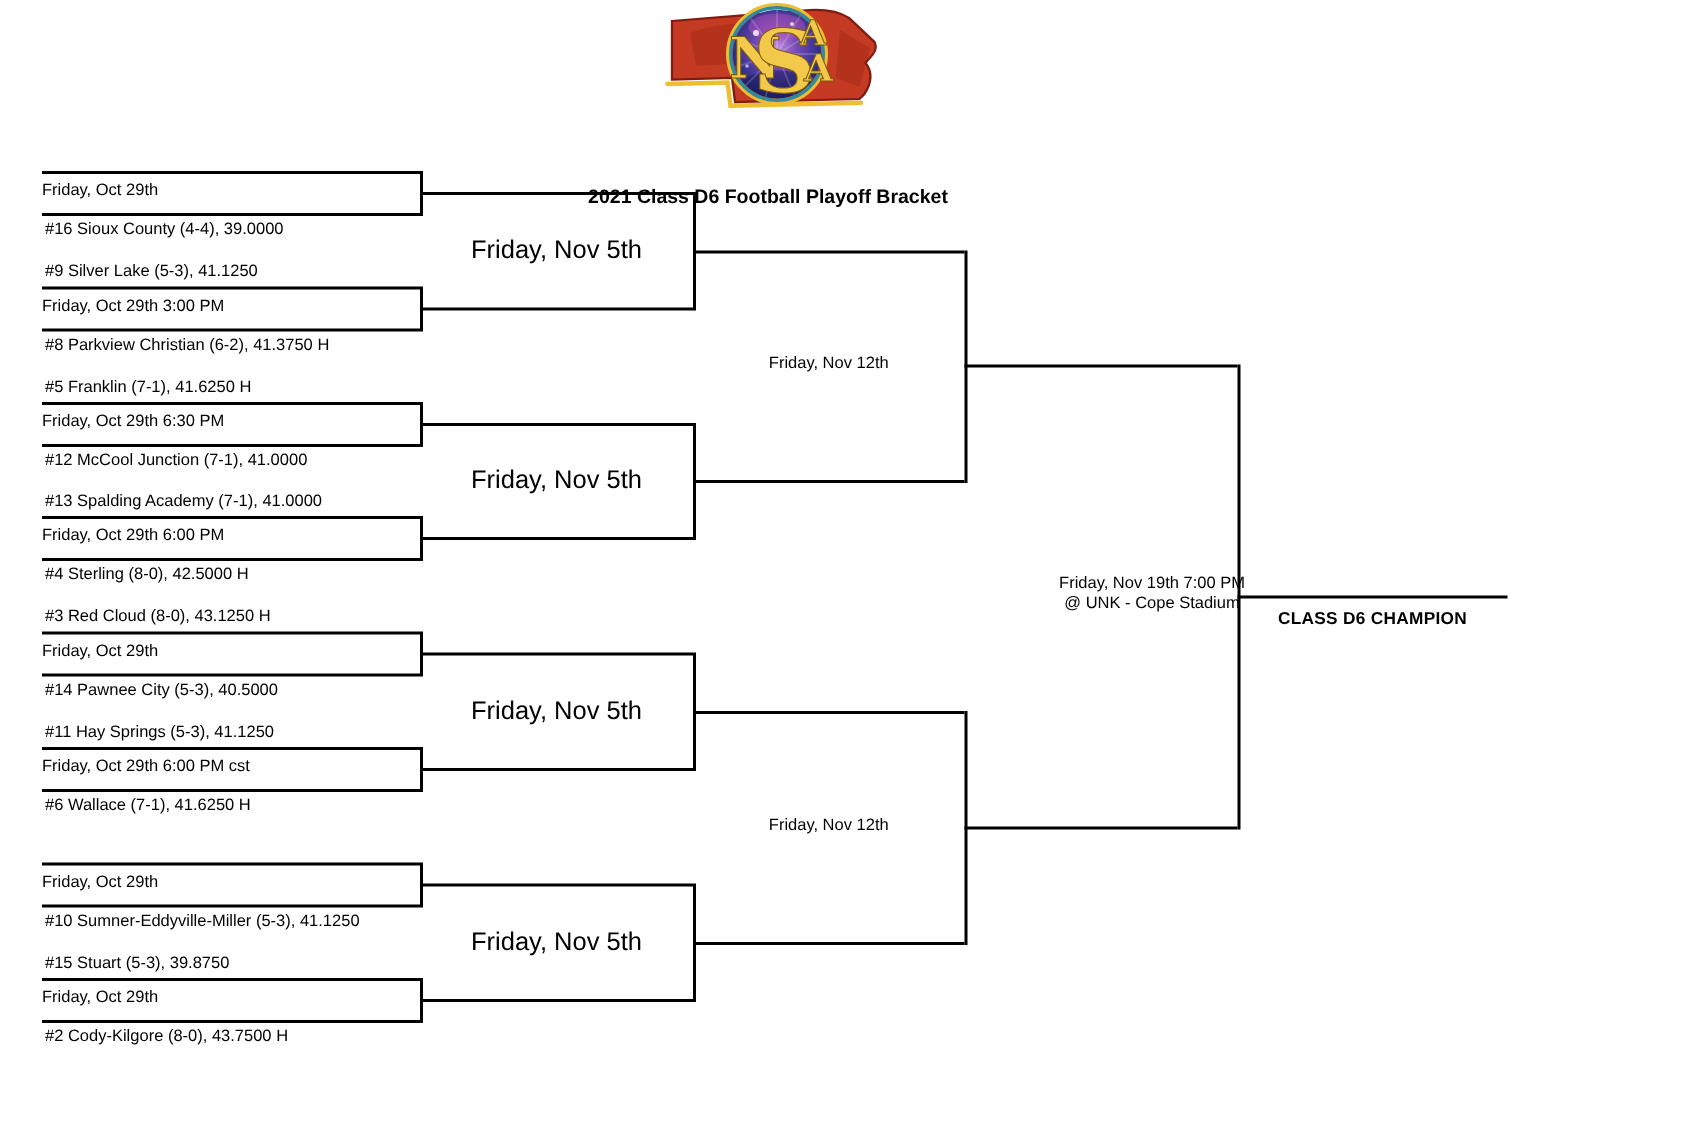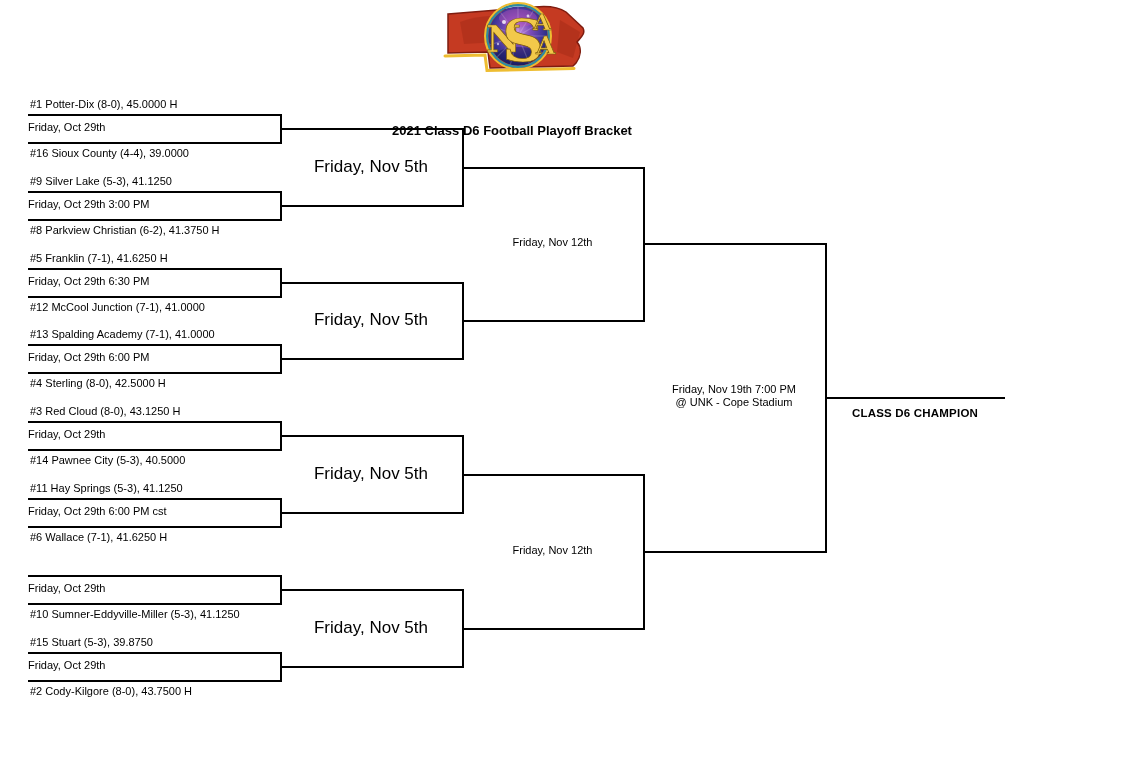--- a/index.html
+++ b/index.html
@@ -4,21 +4,21 @@
 <style>
   html,body{margin:0;padding:0;background:#fff;}
   #page{position:relative;width:1125px;height:760px;background:#ffffff;overflow:hidden;
         font-family:"Liberation Sans",sans-serif;color:#000;}
   .lh{position:absolute;height:1.5px;background:#000;}
   .lv{position:absolute;width:1.5px;background:#000;}
   .team{position:absolute;left:30px;width:270px;font-size:11px;line-height:13px;white-space:nowrap;}
   .r1date{position:absolute;left:28px;width:252px;font-size:11px;line-height:13px;}
   .qfdate{position:absolute;left:280px;width:182px;text-align:center;font-size:17px;line-height:13px;}
   .sfdate{position:absolute;left:462px;width:181px;text-align:center;font-size:11px;line-height:13px;}
-  .fdate{position:absolute;left:643px;width:182px;text-align:center;font-size:11px;line-height:13px;}
+  .fdate{position:absolute;left:677px;width:182px;text-align:center;font-size:11px;line-height:13px;}
   .title{position:absolute;left:332px;top:83px;width:360px;text-align:center;
          font-size:13px;font-weight:bold;white-space:nowrap;margin-top:40px;}
   .champ{position:absolute;left:825px;top:407px;width:180px;text-align:center;
          font-size:11.5px;font-weight:bold;letter-spacing:0.2px;white-space:nowrap;}
   .logo{position:absolute;left:440px;top:2px;width:150px;height:72px;}
 </style>
 </head>
 <body>
 
 <div id="page">
@@ -69,21 +69,20 @@
     <g font-family="DejaVu Serif, serif" font-weight="bold" fill="#f2c94a" stroke="#7c5c0c" stroke-width="0.7">
       <text x="46" y="50" font-size="38">N</text>
       <text x="62" y="59" font-size="58">S</text>
       <text x="93" y="28" font-size="23">A</text>
       <text x="96" y="52" font-size="25">A</text>
     </g>
   </svg>
 
   <div class="title">2021 Class D6 Football Playoff Bracket</div>
 
-  <div class="team" style="top:98px">#1 Potter-Dix (8-0), 45.0000 H</div>
   <div class="r1date" style="top:121px">Friday, Oct 29th</div>
   <div class="team" style="top:147px">#16 Sioux County (4-4), 39.0000</div>
   <div class="lh" style="left:28px;top:114px;width:252px"></div>
   <div class="lh" style="left:28px;top:142px;width:252px"></div>
   <div class="lv" style="left:280px;top:114px;height:29.5px"></div>
   <div class="lh" style="left:280px;top:128px;width:182px"></div>
 
   <div class="team" style="top:175px">#9 Silver Lake (5-3), 41.1250</div>
   <div class="r1date" style="top:198px">Friday, Oct 29th 3:00 PM</div>
   <div class="team" style="top:224px">#8 Parkview Christian (6-2), 41.3750 H</div>

